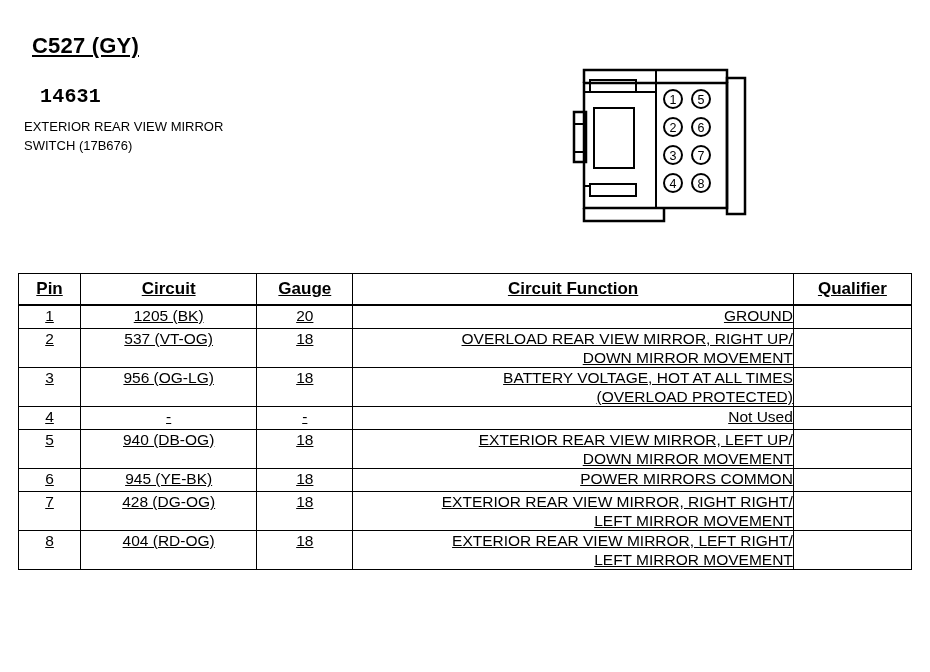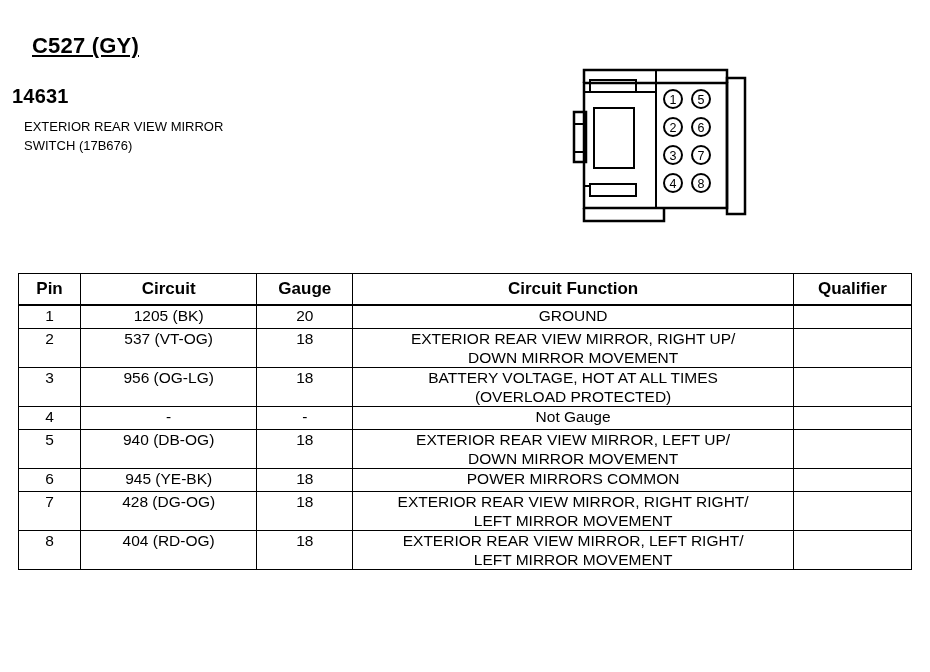--- a/index.html
+++ b/index.html
@@ -22,26 +22,27 @@
     left: 32px;
     top: 33px;
     font-size: 22px;
     font-weight: bold;
     text-decoration: underline;
     letter-spacing: 0.2px;
     white-space: nowrap;
   }
   #part-number {
     position: absolute;
-    left: 12px;
+    left: 40px;
     top: 85px;
     font-size: 20px;
     font-weight: bold;
     letter-spacing: 0.2px;
     white-space: nowrap;
+    font-family: Liberation Mono, monospace;
   }
   #component-desc {
     position: absolute;
     left: 24px;
     top: 117px;
     font-size: 13px;
     line-height: 19px;
     white-space: pre-line;
   }
 
@@ -63,20 +64,21 @@
   }
 
   
   #pin-table {
     position: absolute;
     left: 18px;
     top: 273px;
     width: 894px;
     border-collapse: collapse;
     table-layout: fixed;
+    text-decoration: underline;
   }
   #pin-table td, #pin-table th {
     border: 1px solid #000;
     padding: 0;
     vertical-align: top;
   }
   #pin-table thead th {
     border-bottom: 2px solid #000;
     font-size: 17px;
     font-weight: bold;
@@ -90,21 +92,21 @@
     line-height: 19px;
     height: 22px;
   }
   .col-pin     { width: 62px; }
   .col-circuit { width: 176px; }
   .col-gauge   { width: 96px; }
   .col-func    { width: 440px; }
   .col-qual    { width: 118px; }
 
   .cell-center { text-align: center; padding: 2px 0 3px; }
-  .cell-func   { text-align: center; padding: 2px 0 3px 6px; white-space: pre-line; }
+  .cell-func   { text-align: right; padding: 2px 0 3px 6px; white-space: pre-line; }
   .cell-qual   { text-align: center; padding: 2px 0 3px; }
 </style>
 </head>
 <body>
 
 <div id="connector-title">C527 (GY)</div>
 
 <div id="part-number">14631</div>
 
 <div id="component-desc">EXTERIOR REAR VIEW MIRROR
@@ -180,37 +182,37 @@
         <td class="cell-center">1</td>
         <td class="cell-center">1205 (BK)</td>
         <td class="cell-center">20</td>
         <td class="cell-func">GROUND</td>
         <td class="cell-qual"></td>
       </tr>
       <tr>
         <td class="cell-center">2</td>
         <td class="cell-center">537 (VT-OG)</td>
         <td class="cell-center">18</td>
-        <td class="cell-func">EXTERIOR REAR VIEW MIRROR, RIGHT UP/
+        <td class="cell-func">OVERLOAD REAR VIEW MIRROR, RIGHT UP/
 DOWN MIRROR MOVEMENT</td>
         <td class="cell-qual"></td>
       </tr>
       <tr>
         <td class="cell-center">3</td>
         <td class="cell-center">956 (OG-LG)</td>
         <td class="cell-center">18</td>
         <td class="cell-func">BATTERY VOLTAGE, HOT AT ALL TIMES
 (OVERLOAD PROTECTED)</td>
         <td class="cell-qual"></td>
       </tr>
       <tr>
         <td class="cell-center">4</td>
         <td class="cell-center">-</td>
         <td class="cell-center">-</td>
-        <td class="cell-func">Not Gauge</td>
+        <td class="cell-func">Not Used</td>
         <td class="cell-qual"></td>
       </tr>
       <tr>
         <td class="cell-center">5</td>
         <td class="cell-center">940 (DB-OG)</td>
         <td class="cell-center">18</td>
         <td class="cell-func">EXTERIOR REAR VIEW MIRROR, LEFT UP/
 DOWN MIRROR MOVEMENT</td>
         <td class="cell-qual"></td>
       </tr>

